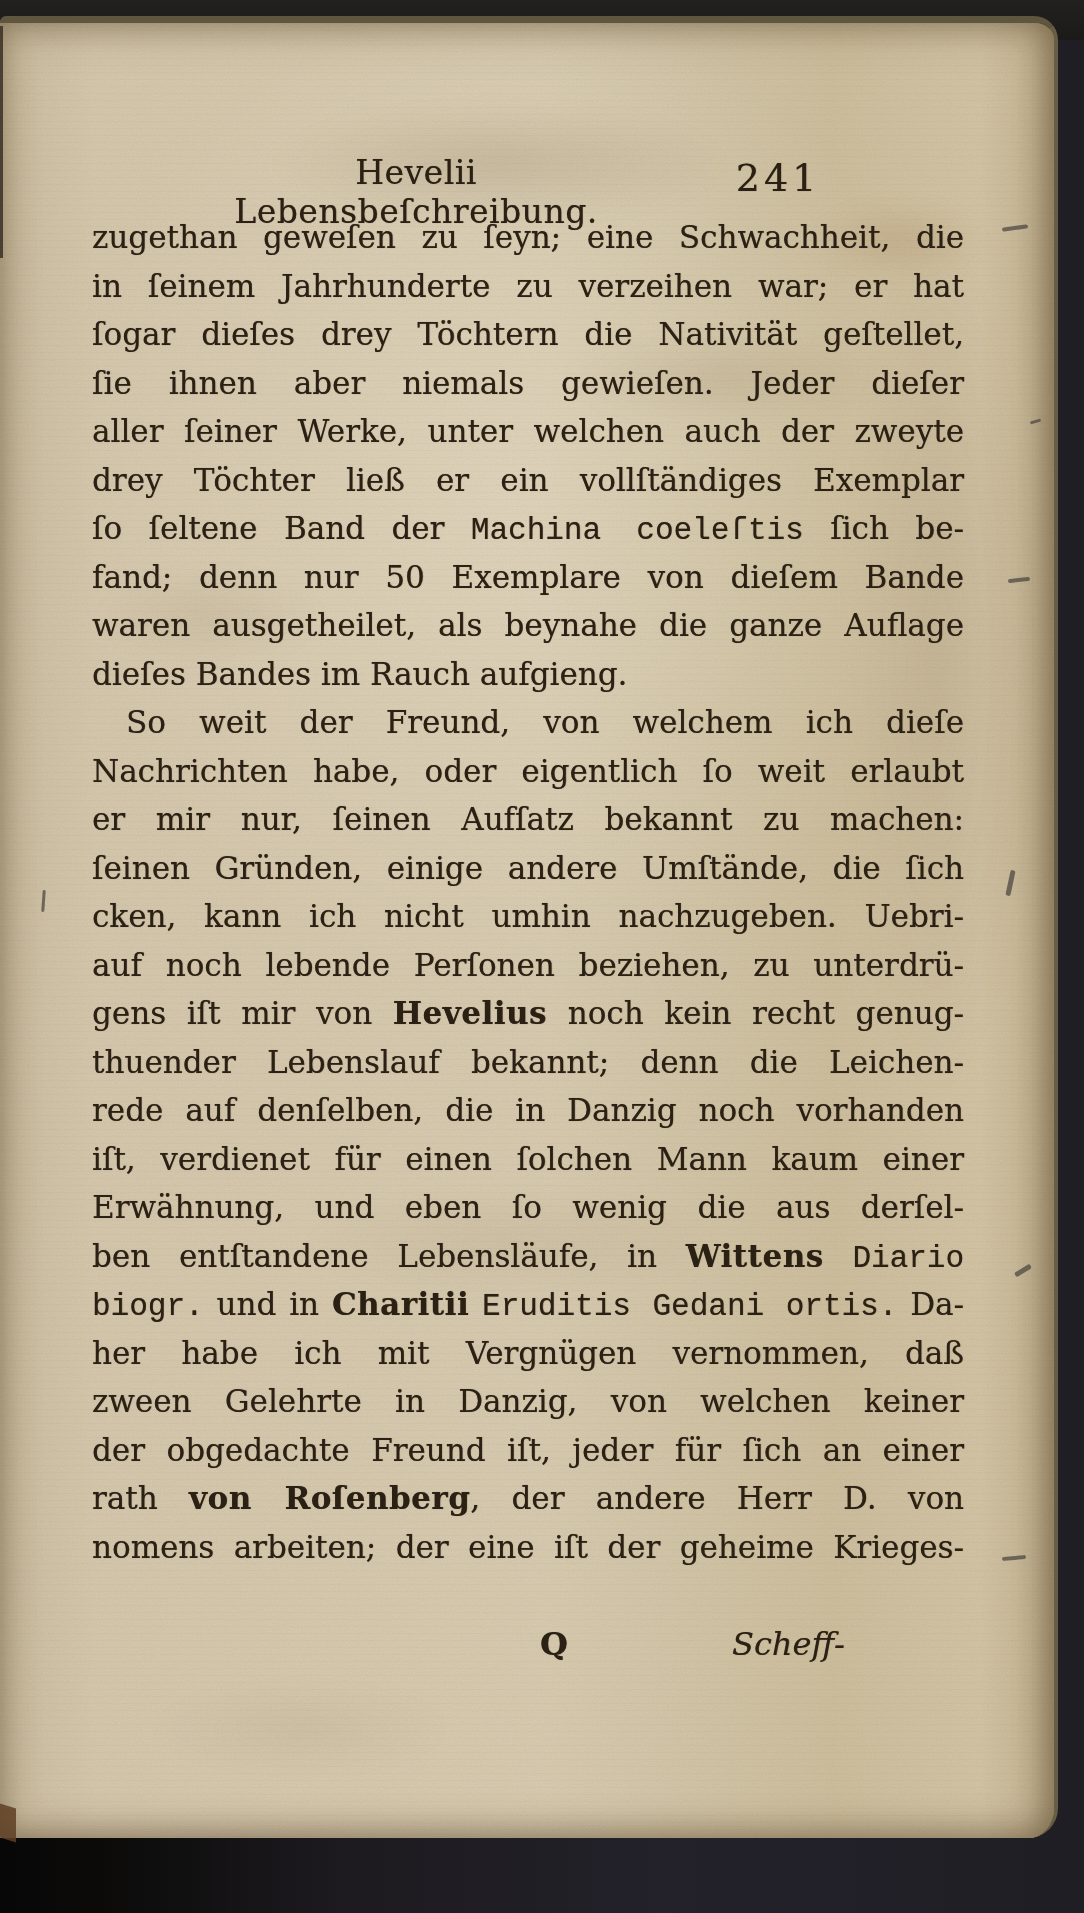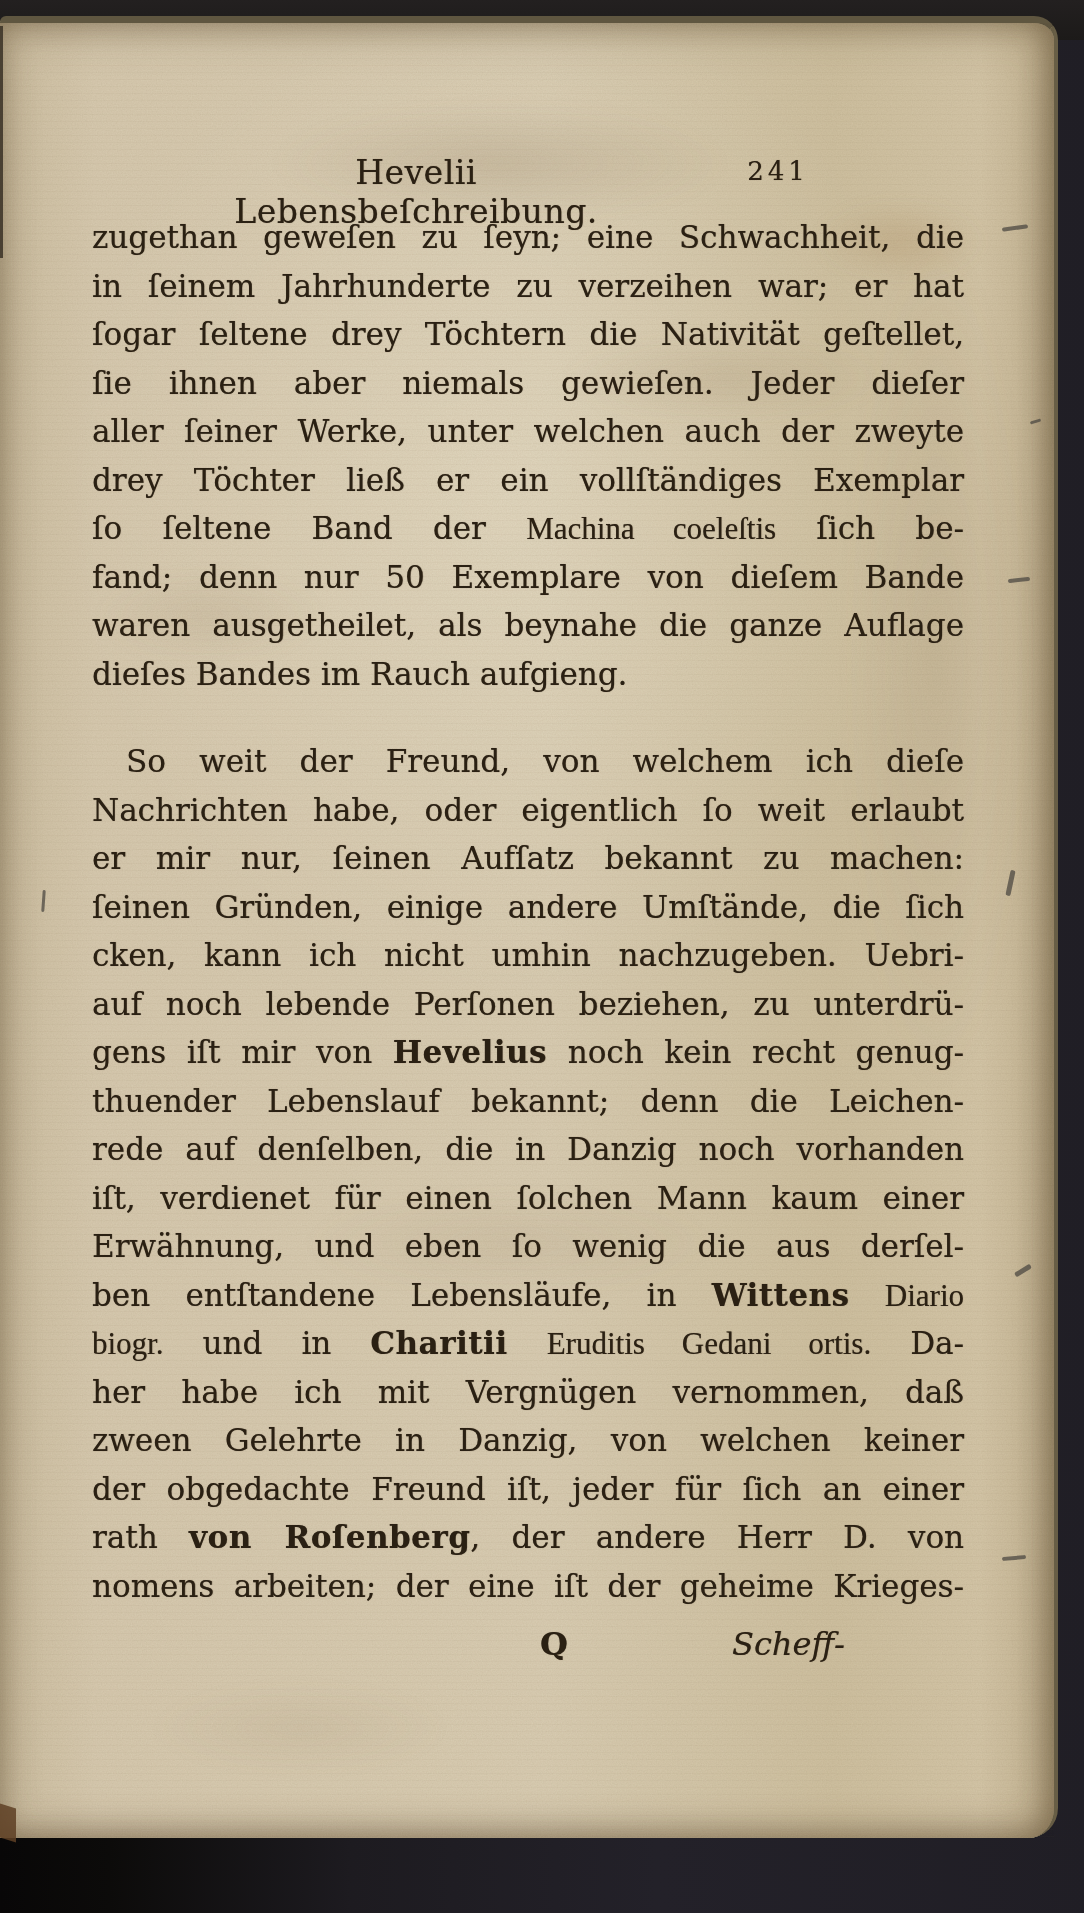--- a/index.html
+++ b/index.html
@@ -36,33 +36,33 @@
   .left-sliver{position:absolute;left:0;top:26px;width:3px;height:232px;background:#3a3126;opacity:.85;}
   .corner-wedge{position:absolute;left:0;top:1806px;width:16px;height:34px;background:#5e3f24;transform:skewY(18deg);opacity:.85;}
   .content{position:absolute;inset:0;color:#2a2013;}
   .title{
     position:absolute;left:176px;top:130px;width:480px;text-align:center;
     font-size:33px;letter-spacing:.5px;
     text-shadow:.3px .3px .7px rgba(40,26,10,.6);
   }
   .pagenum{
     position:absolute;left:728px;top:133px;width:100px;text-align:center;
-    font-size:26px;letter-spacing:4px;
+    font-size:38px;letter-spacing:4px;
     text-shadow:.3px .3px .7px rgba(40,26,10,.6);
   }
   .body-text{
     position:absolute;left:92px;top:190px;width:872px;
     font-size:31px;line-height:48.5px;
     text-shadow:.3px .3px .7px rgba(40,26,10,.55);
   }
   .line{height:48.5px;text-align:justify;text-align-last:justify;white-space:nowrap0;}
   .line.nojust{text-align:center;text-align-last:left;}
-  .line.indent{text-indent:34px;margin-top:39px;}
+  .line.indent{text-indent:34px;}
   .fr{}
-  .an{font-family:Liberation Serif, serif;}
+  .an{font-family:Liberation Mono, monospace;}
   .sw{font-weight:bold;letter-spacing:.5px;}
   .footer{position:absolute;left:92px;top:1602px;width:872px;height:52px;font-size:32px;
     text-shadow:.3px .3px .7px rgba(40,26,10,.55);}
   .sig{position:absolute;left:448px;font-weight:bold;}
   .catch{position:absolute;left:640px;font-style:italic;}
   .mark{position:absolute;background:#4c4841;border-radius:2px;opacity:.75;}
 </style>
 </head>
 <body>
 
@@ -90,21 +90,21 @@
         <div class="stain" style="left: 150px; top: 1660px; width: 300px; height: 90px; background: radial-gradient(rgba(118, 92, 58, 0.08), rgba(0, 0, 0, 0) 70%);"></div>
       </div>
 
     <div class="content">
       <span class="title">Hevelii Lebensbeſchreibung.</span>
       <span class="pagenum">241</span>
 
       <div class="body-text" id="body-text">
           <div class="line"><span class="fr">zugethan geweſen zu ſeyn; eine Schwachheit, die</span></div>
           <div class="line"><span class="fr">in ſeinem Jahrhunderte zu verzeihen war; er hat</span></div>
-          <div class="line"><span class="fr">ſogar ſeltene drey Töchtern die Nativität geſtellet,</span></div>
+          <div class="line"><span class="fr">ſogar dieſes drey Töchtern die Nativität geſtellet,</span></div>
           <div class="line"><span class="fr">ſie ihnen aber niemals gewieſen. Jeder dieſer</span></div>
           <div class="line"><span class="fr">aller ſeiner Werke, unter welchen auch der zweyte</span></div>
           <div class="line"><span class="fr">drey Töchter ließ er ein vollſtändiges Exemplar</span></div>
           <div class="line"><span class="fr">ſo ſeltene Band der </span><span class="an">Machina coeleſtis</span><span class="fr"> ſich be-</span></div>
           <div class="line"><span class="fr">fand; denn nur 50 Exemplare von dieſem Bande</span></div>
           <div class="line"><span class="fr">waren ausgetheilet, als beynahe die ganze Auflage</span></div>
           <div class="line nojust"><span class="fr">dieſes Bandes im Rauch aufgieng.</span></div>
           <div class="line indent"><span class="fr">So weit der Freund, von welchem ich dieſe</span></div>
           <div class="line"><span class="fr">Nachrichten habe, oder eigentlich ſo weit erlaubt</span></div>
           <div class="line"><span class="fr">er mir nur, ſeinen Aufſatz bekannt zu machen:</span></div>

